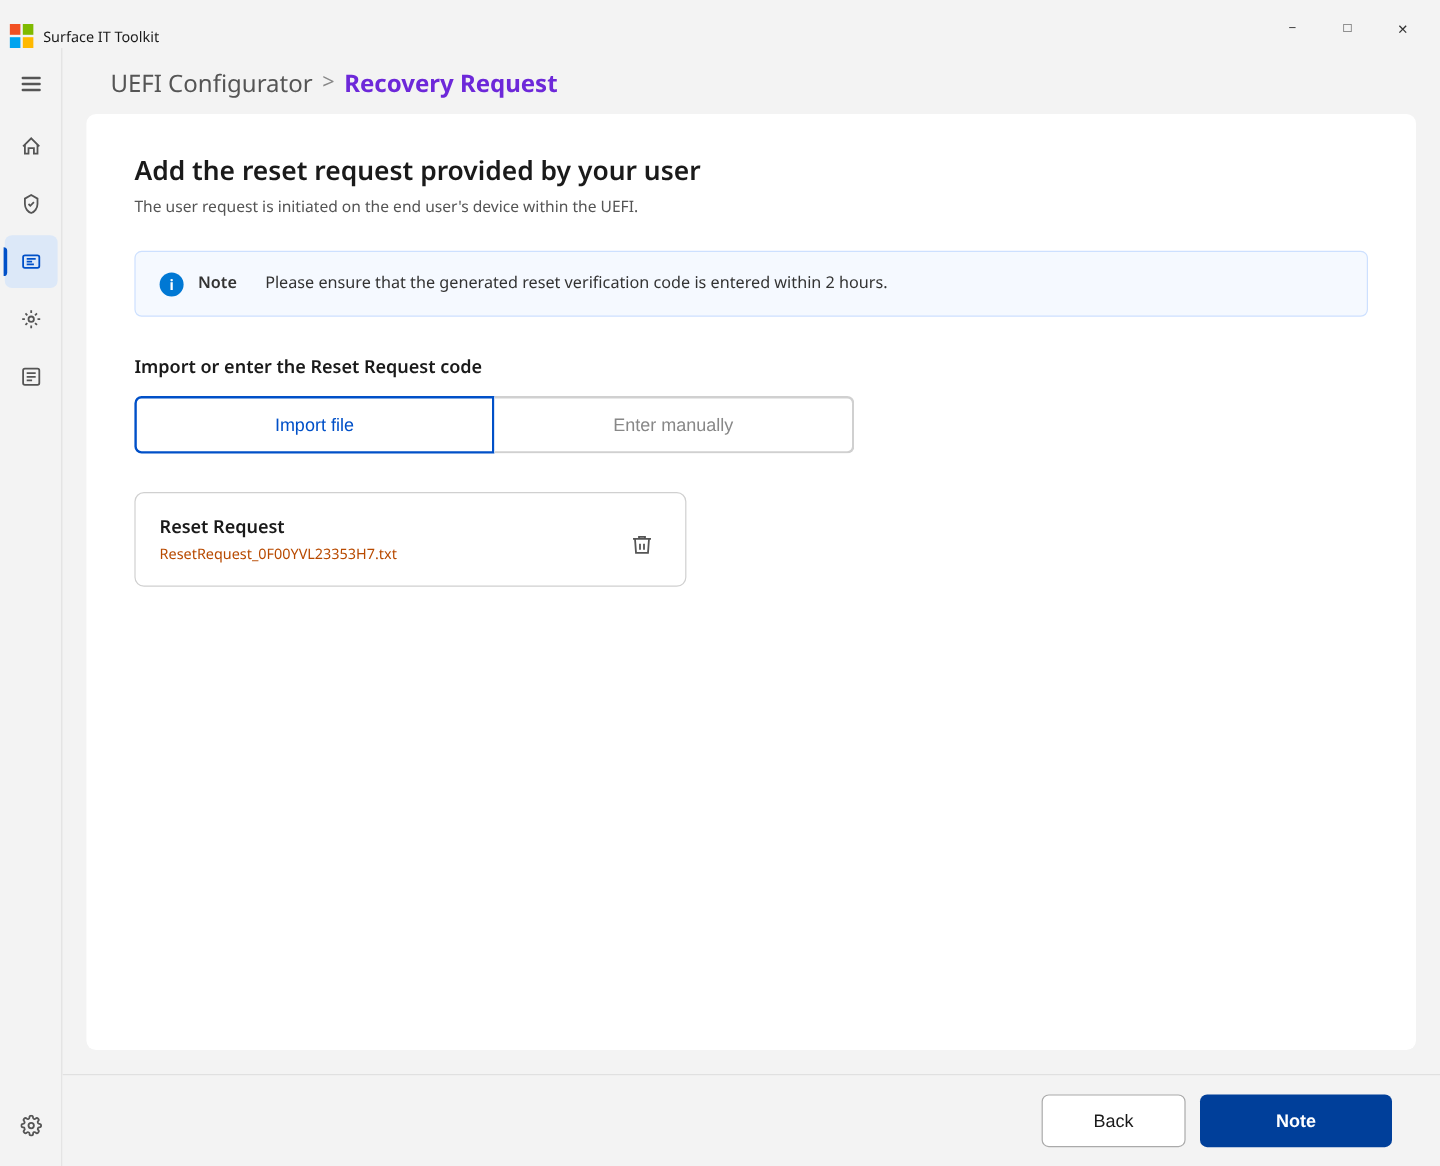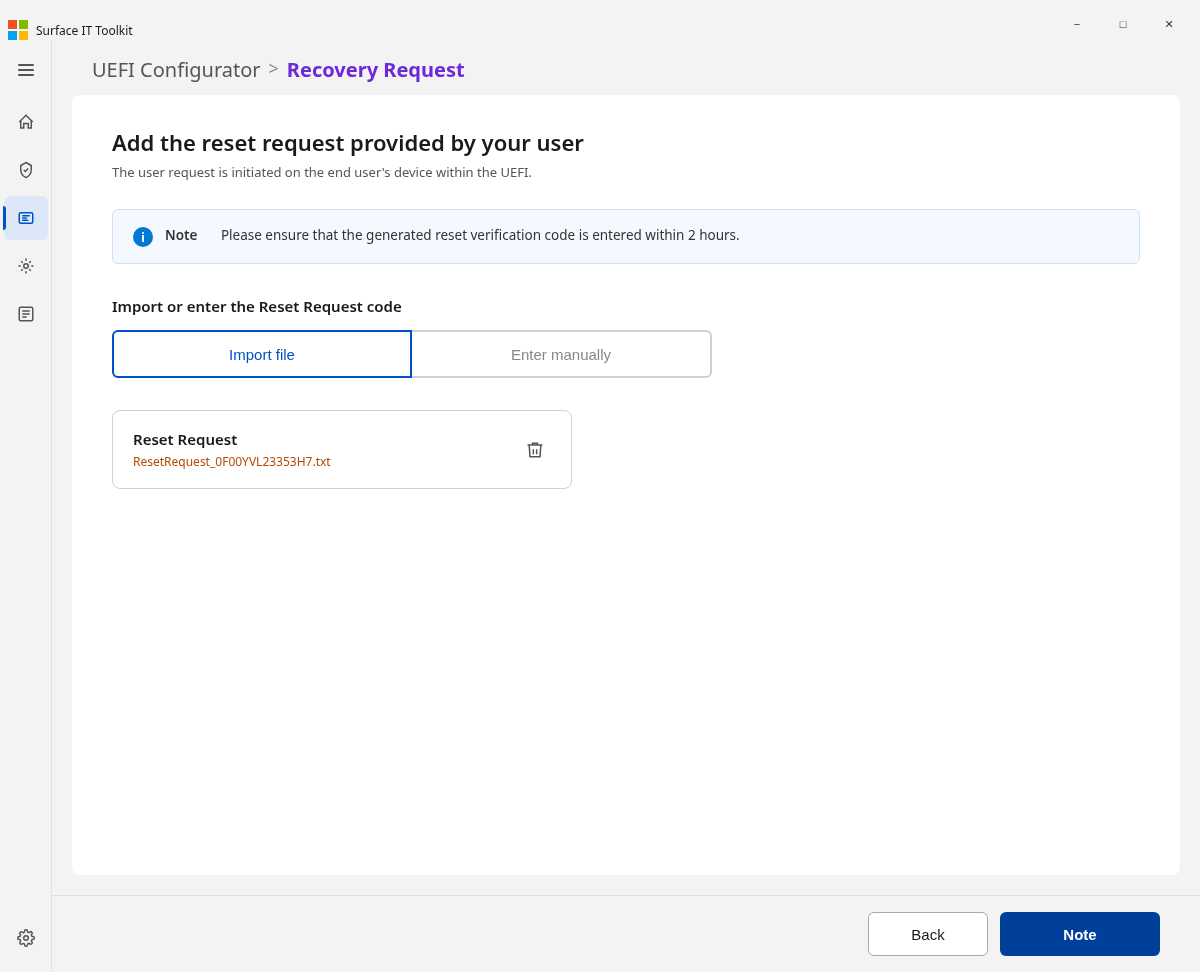--- a/index.html
+++ b/index.html
@@ -236,21 +236,21 @@
     .toggle-btn.active {
       border-radius: 6px 0 0 6px;
     }
 
     
     .file-card {
       border: 1px solid #d0d0d0;
       border-radius: 8px;
       padding: 18px 20px;
       display: flex;
-      align-items: center;
+      align-items: flex-end;
       justify-content: space-between;
       max-width: 460px;
     }
     .file-info {}
     .file-name {
       font-size: 15px;
       font-weight: 600;
       color: #1a1a1a;
       margin-bottom: 4px;
     }

